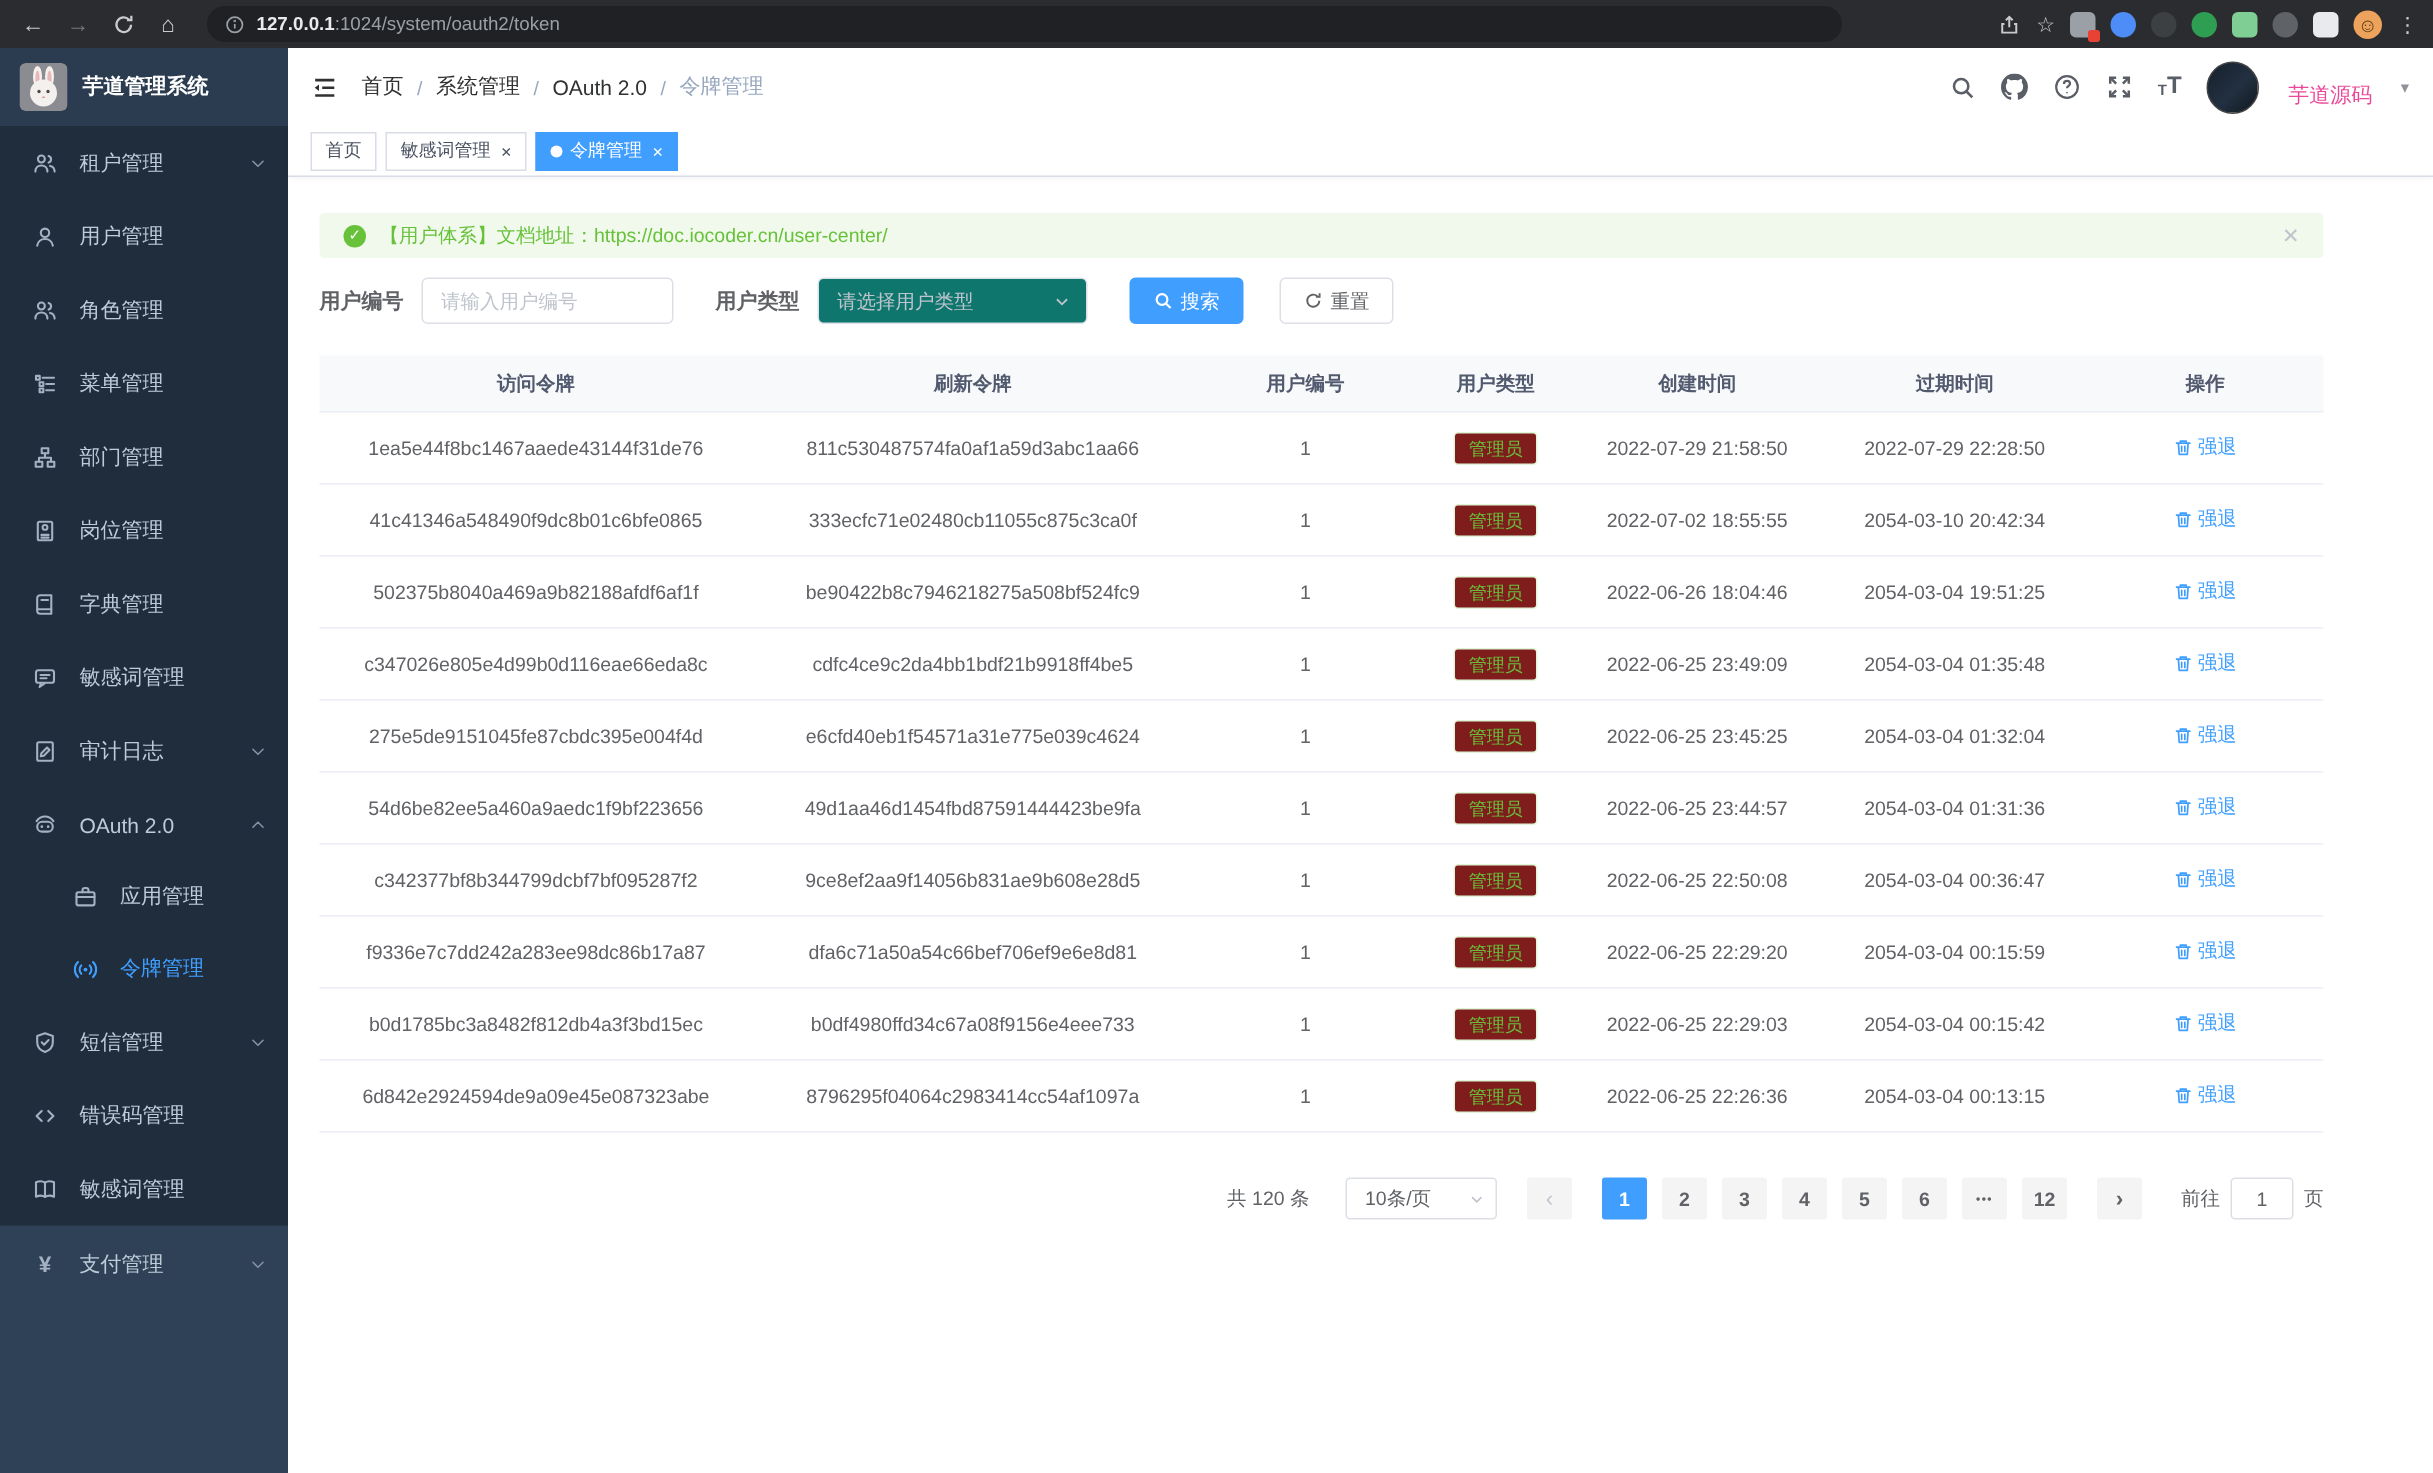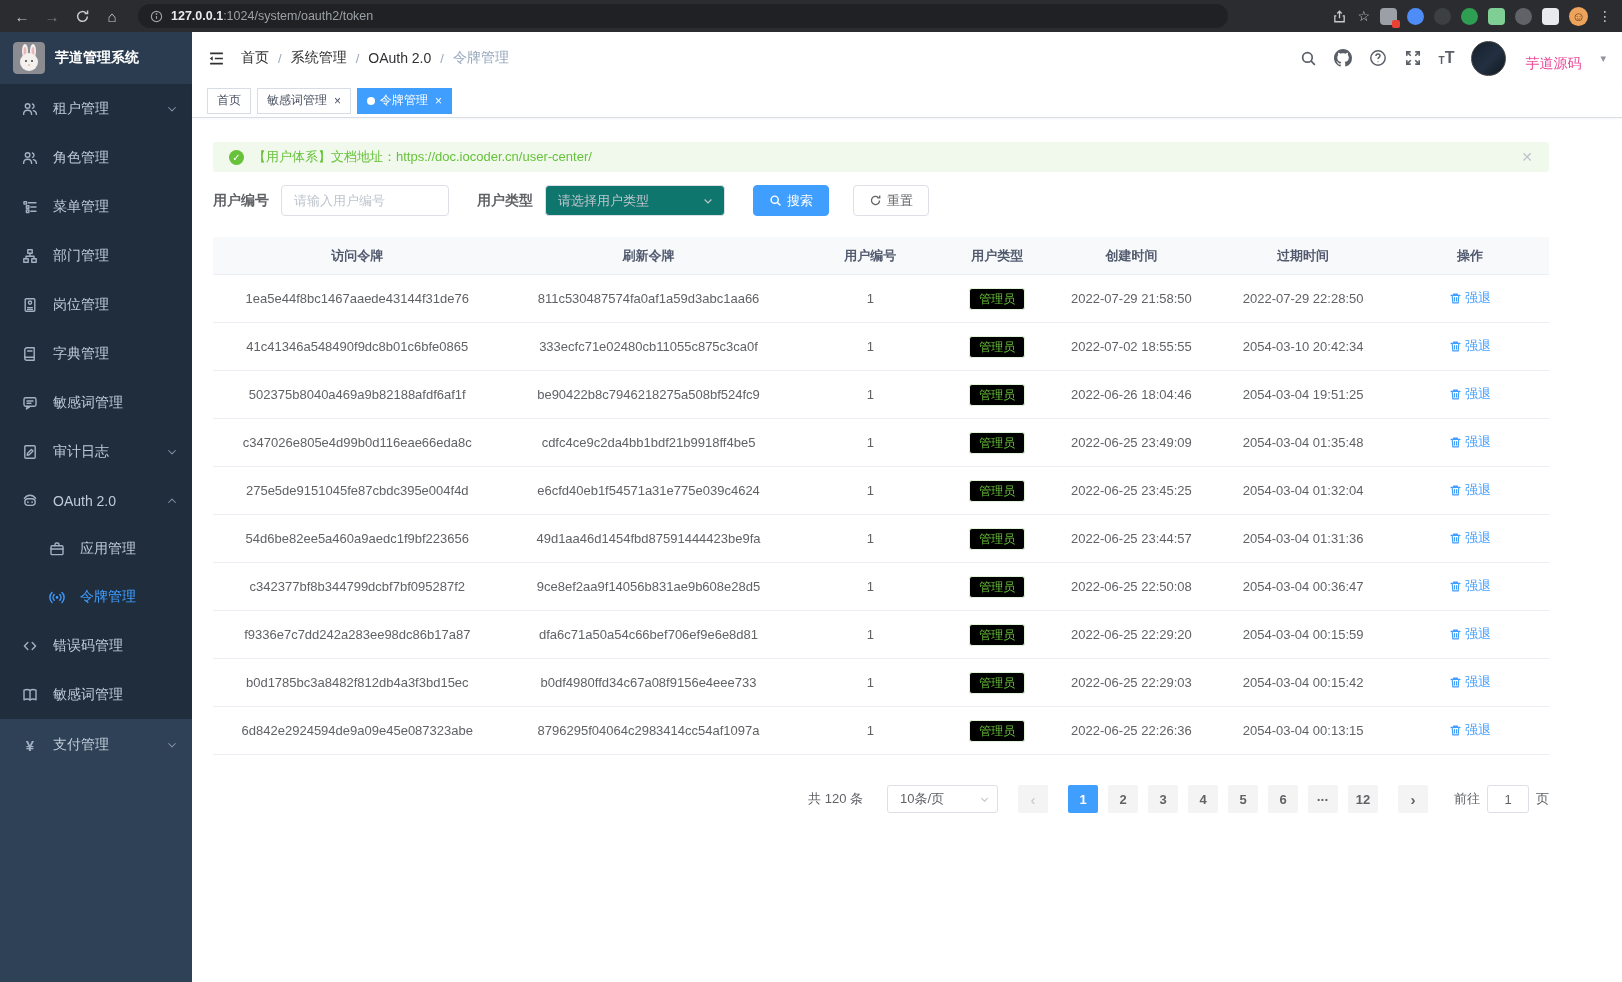--- a/index.html
+++ b/index.html
@@ -83,28 +83,28 @@
   .btn { height:31px; border-radius:4px; font-size:13px; display:inline-flex; align-items:center; gap:5px; padding:0 15px; cursor:pointer; border:1px solid #dcdfe6; background:#fff; color:#606266; font-family:inherit; }
   .btn-primary { background:#409eff; border-color:#409eff; color:#fff; margin-right:24px; }
 
   
   .table { margin-top:21px; font-size:13px; color:#606266; }
   .t-row { display:flex; align-items:center; height:48px; border-bottom:1px solid #ebeef5; }
   .t-head { background:#f8f9fb; height:38px; border-bottom:1px solid #ebeef5; font-weight:bold; color:#515a6e; }
   .t-cell { text-align:center; padding:0 4px; overflow:hidden; white-space:nowrap; }
   .c0 { width:21.6%; } .c1 { width:22.0%; } .c2 { width:11.2%; } .c3 { width:7.8%; }
   .c4 { width:12.3%; } .c5 { width:13.4%; } .c6 { width:11.6%; }
-  .badge { display:inline-block; background:#000000; border:1px solid #e1f3d8; color:#67c23a; font-size:12px; border-radius:3px; padding:2px 9px; line-height:16px; }
+  .badge { display:inline-block; background:#7f1d1d; border:1px solid #e1f3d8; color:#67c23a; font-size:12px; border-radius:3px; padding:2px 9px; line-height:16px; }
   .act-link { color:#409eff; display:inline-flex; align-items:center; gap:3px; cursor:pointer; }
   .act-link .ic { display:flex; }
 
   
   .pager { display:flex; align-items:center; justify-content:flex-end; margin-top:30px; gap:20px; font-size:13px; color:#606266; }
   .pg-total { margin-right:4px; }
-  .pg-size { width:111px; height:28px; border:1px solid #dcdfe6; border-radius:3px; display:flex; align-items:center; justify-content:space-between; padding:0 7px 0 12px; color:#606266; cursor:pointer; }
+  .pg-size { width:101px; height:28px; border:1px solid #dcdfe6; border-radius:3px; display:flex; align-items:center; justify-content:space-between; padding:0 7px 0 12px; color:#606266; cursor:pointer; }
   .pg-size .arrow { color:#c0c4cc; }
   .pg-btn { min-width:30px; height:28px; background:#f4f4f5; border-radius:2px; display:inline-flex; align-items:center; justify-content:center; font-weight:bold; color:#606266; cursor:pointer; padding:0 4px; }
   .pg-btn.active { background:#409eff; color:#fff; }
   .pg-btn.prev { color:#c0c4cc; font-weight:normal; font-size:15px; }
   .pg-btn.next { font-size:15px; }
   .pg-goto { display:flex; align-items:center; gap:7px; margin-left:6px; }
   .pg-input { width:42px; height:28px; border:1px solid #dcdfe6; border-radius:3px; text-align:center; font-size:13px; color:#606266; font-family:inherit; }
 
   
   .annotation { position:absolute; left:668px; top:66px; font-size:31px; font-weight:bold; color:#f4270b; white-space:nowrap; z-index:30; }
@@ -184,20 +184,29 @@
             <span>租户管理</span>
             <span class="arrow">
               <svg width="12" height="12" viewBox="0 0 16 16" fill="none" stroke="currentColor" stroke-width="1.4" stroke-linecap="round" stroke-linejoin="round">
                 <path d="M3.5 6l4.5 4.5L12.5 6"></path>
               </svg>
             </span>
           </div>
           <div class="menu-item">
             <span class="ic">
               <svg width="16" height="16" viewBox="0 0 16 16" fill="none" stroke="currentColor" stroke-width="1.4" stroke-linecap="round" stroke-linejoin="round">
+                <circle cx="8" cy="5.2" r="2.8"></circle>
+                <path d="M2.8 13.8c.4-2.9 2.6-4.5 5.2-4.5s4.8 1.6 5.2 4.5"></path>
+              </svg>
+            </span>
+            <span>用户管理</span>
+          </div>
+          <div class="menu-item">
+            <span class="ic">
+              <svg width="16" height="16" viewBox="0 0 16 16" fill="none" stroke="currentColor" stroke-width="1.4" stroke-linecap="round" stroke-linejoin="round">
                 <circle cx="5.6" cy="5" r="2.3"></circle>
                 <path d="M1.6 13.4c0-2.6 1.8-4.1 4-4.1s4 1.5 4 4.1"></path>
                 <path d="M10.4 3a2.3 2.3 0 0 1 0 4.4M11.4 9.6c1.8.4 3 1.9 3 3.8"></path>
               </svg>
             </span>
             <span>角色管理</span>
           </div>
           <div class="menu-item">
             <span class="ic">
               <svg width="16" height="16" viewBox="0 0 16 16" fill="none" stroke="currentColor" stroke-width="1.4" stroke-linecap="round" stroke-linejoin="round">
@@ -292,20 +301,34 @@
           </div>
           <div class="menu-item indent active">
             <span class="ic">
               <svg width="16" height="16" viewBox="0 0 16 16" fill="none" stroke="currentColor" stroke-width="1.4" stroke-linecap="round" stroke-linejoin="round">
                 <circle cx="8" cy="8.4" r="1.3" fill="currentColor" stroke="none"></circle>
                 <path d="M5.2 5.6a4 4 0 0 0 0 5.6M10.8 11.2a4 4 0 0 0 0-5.6"></path>
                 <path d="M3 3.4a7 7 0 0 0 0 10M13 13.4a7 7 0 0 0 0-10"></path>
               </svg>
             </span>
             <span>令牌管理</span>
+          </div>
+          <div class="menu-item">
+            <span class="ic">
+              <svg width="16" height="16" viewBox="0 0 16 16" fill="none" stroke="currentColor" stroke-width="1.4" stroke-linecap="round" stroke-linejoin="round">
+                <path d="M8 1.8l5.2 1.9v4.2c0 3.3-2.1 5.4-5.2 6.5-3.1-1.1-5.2-3.2-5.2-6.5V3.7z"></path>
+                <path d="M5.8 7.9l1.6 1.6 3-3.1"></path>
+              </svg>
+            </span>
+            <span>短信管理</span>
+            <span class="arrow">
+              <svg width="12" height="12" viewBox="0 0 16 16" fill="none" stroke="currentColor" stroke-width="1.4" stroke-linecap="round" stroke-linejoin="round">
+                <path d="M3.5 6l4.5 4.5L12.5 6"></path>
+              </svg>
+            </span>
           </div>
           <div class="menu-item">
             <span class="ic">
               <svg width="16" height="16" viewBox="0 0 16 16" fill="none" stroke="currentColor" stroke-width="1.4" stroke-linecap="round" stroke-linejoin="round">
                 <path d="M5.8 4.6L2.4 8l3.4 3.4M10.2 4.6L13.6 8l-3.4 3.4"></path>
               </svg>
             </span>
             <span>错误码管理</span>
           </div>
           <div class="menu-item">

